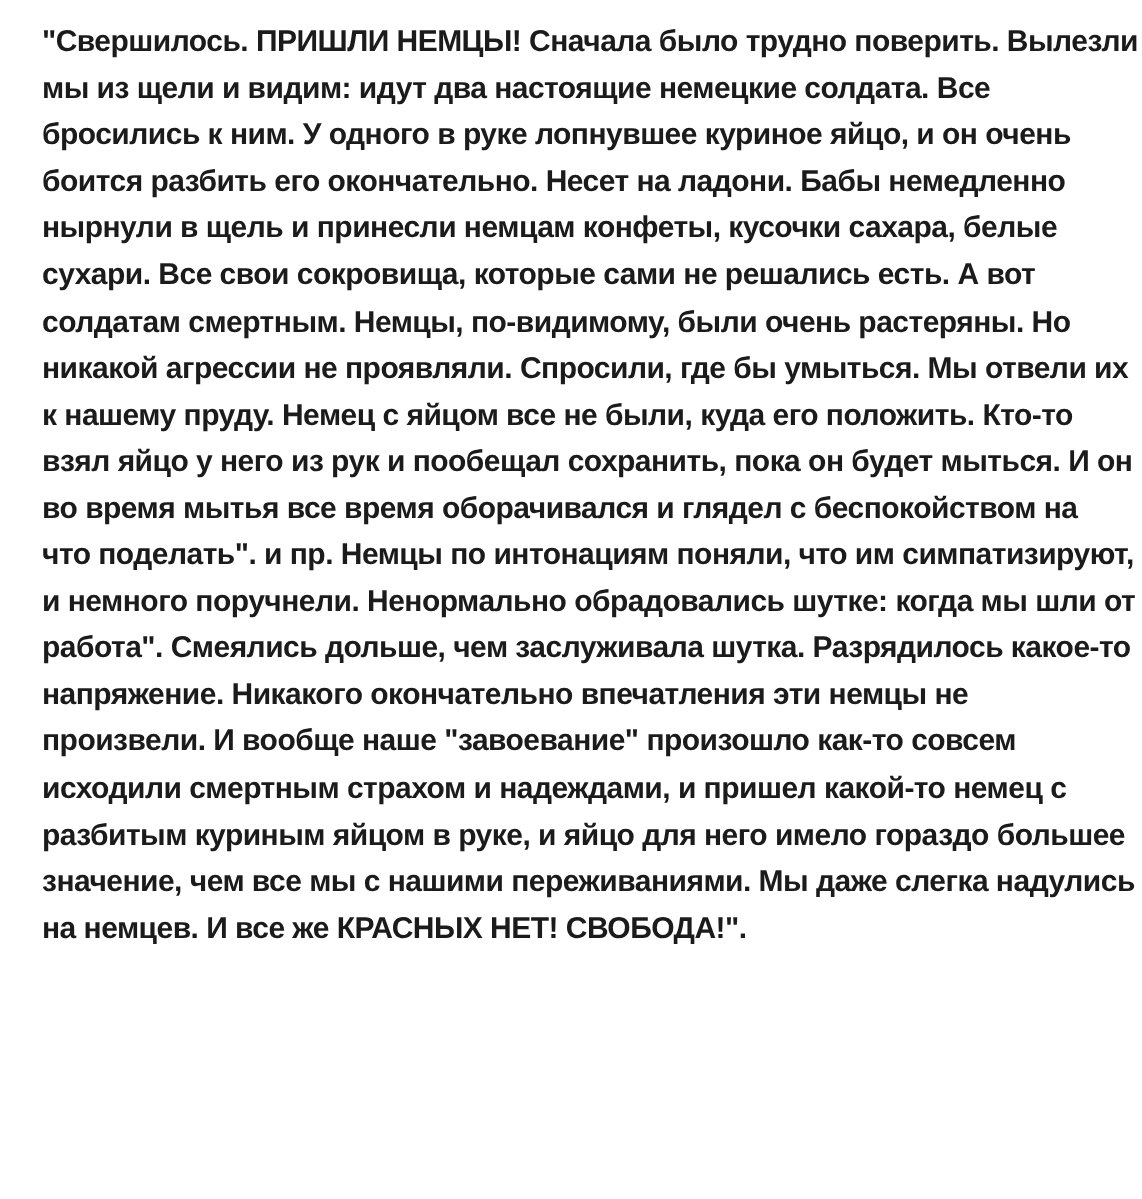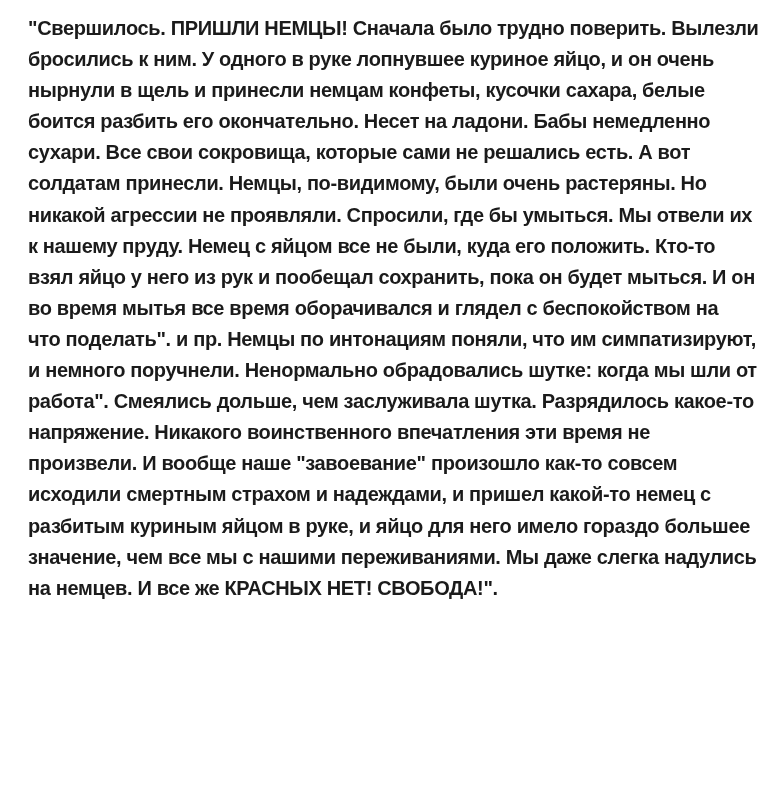--- a/index.html
+++ b/index.html
@@ -24,31 +24,32 @@
   }
   .line {
     white-space: nowrap;
   }
 </style>
 </head>
 <body style="background: rgb(255, 255, 255);">
 
 <div class="quote-block" style="color: rgb(27, 27, 27);">
     <div class="line">"Свершилось. ПРИШЛИ НЕМЦЫ! Сначала было трудно поверить. Вылезли</div>
+    <div class="line">мы из щели и видим: идут два настоящие немецкие солдата. Все</div>
     <div class="line">бросились к ним. У одного в руке лопнувшее куриное яйцо, и он очень</div>
+    <div class="line">боится разбить его окончательно. Несет на ладони. Бабы немедленно</div>
     <div class="line">нырнули в щель и принесли немцам конфеты, кусочки сахара, белые</div>
-    <div class="line">боится разбить его окончательно. Несет на ладони. Бабы немедленно</div>
     <div class="line">сухари. Все свои сокровища, которые сами не решались есть. А вот</div>
-    <div class="line">солдатам принесли. Немцы, по-видимому, были очень растеряны. Но</div>
+    <div class="line">солдатам смертным. Немцы, по-видимому, были очень растеряны. Но</div>
     <div class="line">никакой агрессии не проявляли. Спросили, где бы умыться. Мы отвели их</div>
     <div class="line">к нашему пруду. Немец с яйцом все не были, куда его положить. Кто-то</div>
     <div class="line">взял яйцо у него из рук и пообещал сохранить, пока он будет мыться. И он</div>
     <div class="line">во время мытья все время оборачивался и глядел с беспокойством на</div>
     <div class="line">что поделать". и пр. Немцы по интонациям поняли, что им симпатизируют,</div>
     <div class="line">и немного поручнели. Ненормально обрадовались шутке: когда мы шли от</div>
     <div class="line">работа". Смеялись дольше, чем заслуживала шутка. Разрядилось какое-то</div>
-    <div class="line">напряжение. Никакого воинственного впечатления эти время не</div>
+    <div class="line">напряжение. Никакого окончательно впечатления эти немцы не</div>
     <div class="line">произвели. И вообще наше "завоевание" произошло как-то совсем</div>
     <div class="line">исходили смертным страхом и надеждами, и пришел какой-то немец с</div>
     <div class="line">разбитым куриным яйцом в руке, и яйцо для него имело гораздо большее</div>
     <div class="line">значение, чем все мы с нашими переживаниями. Мы даже слегка надулись</div>
     <div class="line">на немцев. И все же КРАСНЫХ НЕТ! СВОБОДА!".</div>
   </div>
 
 </body></html>

